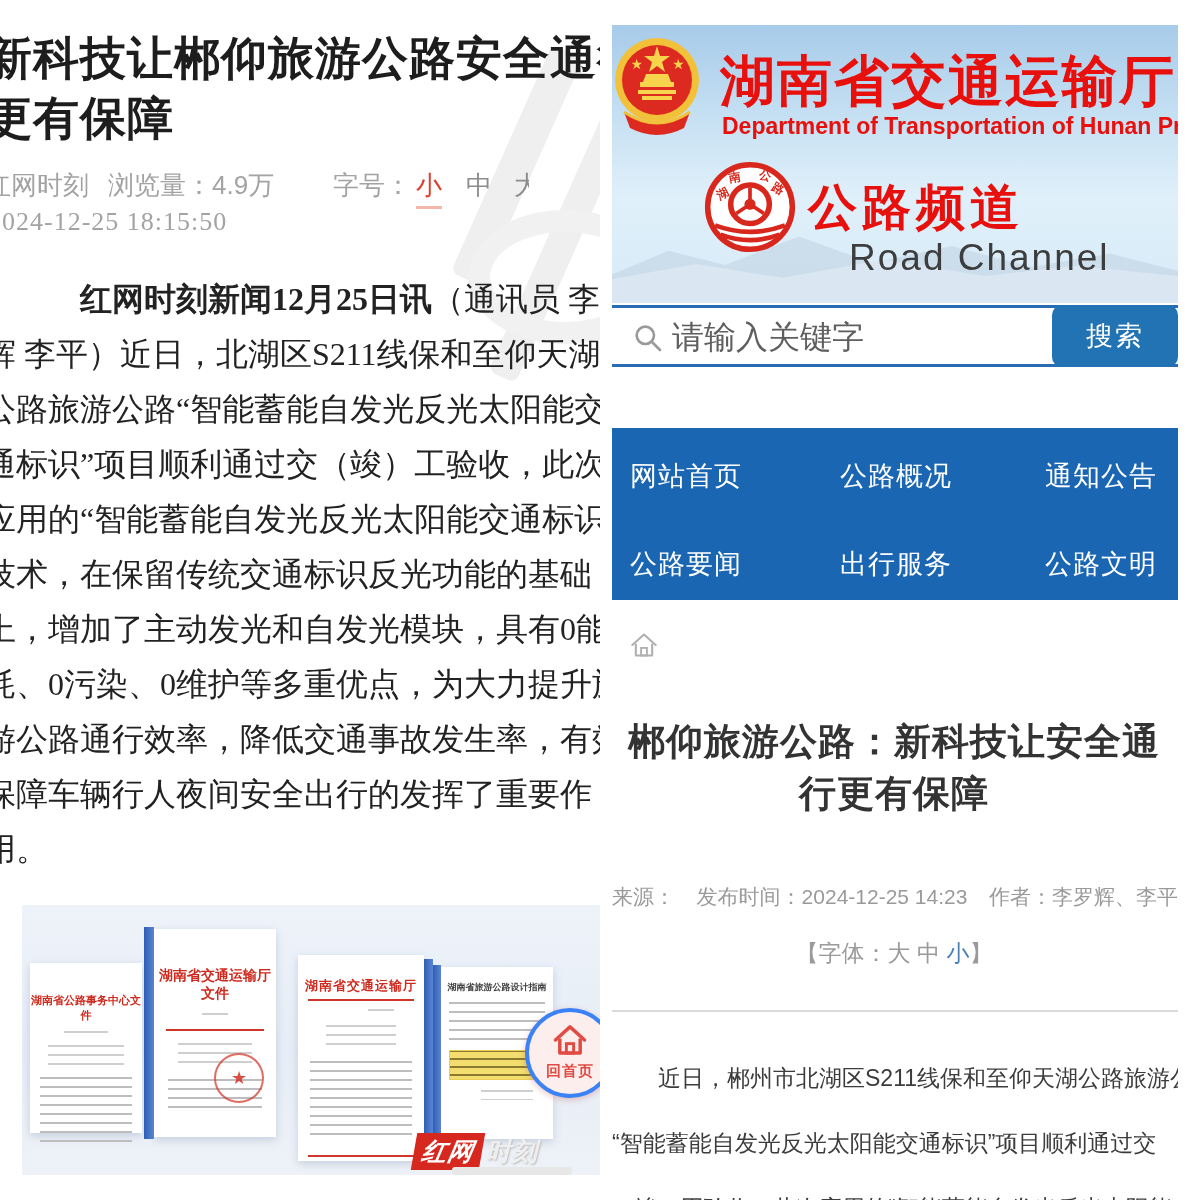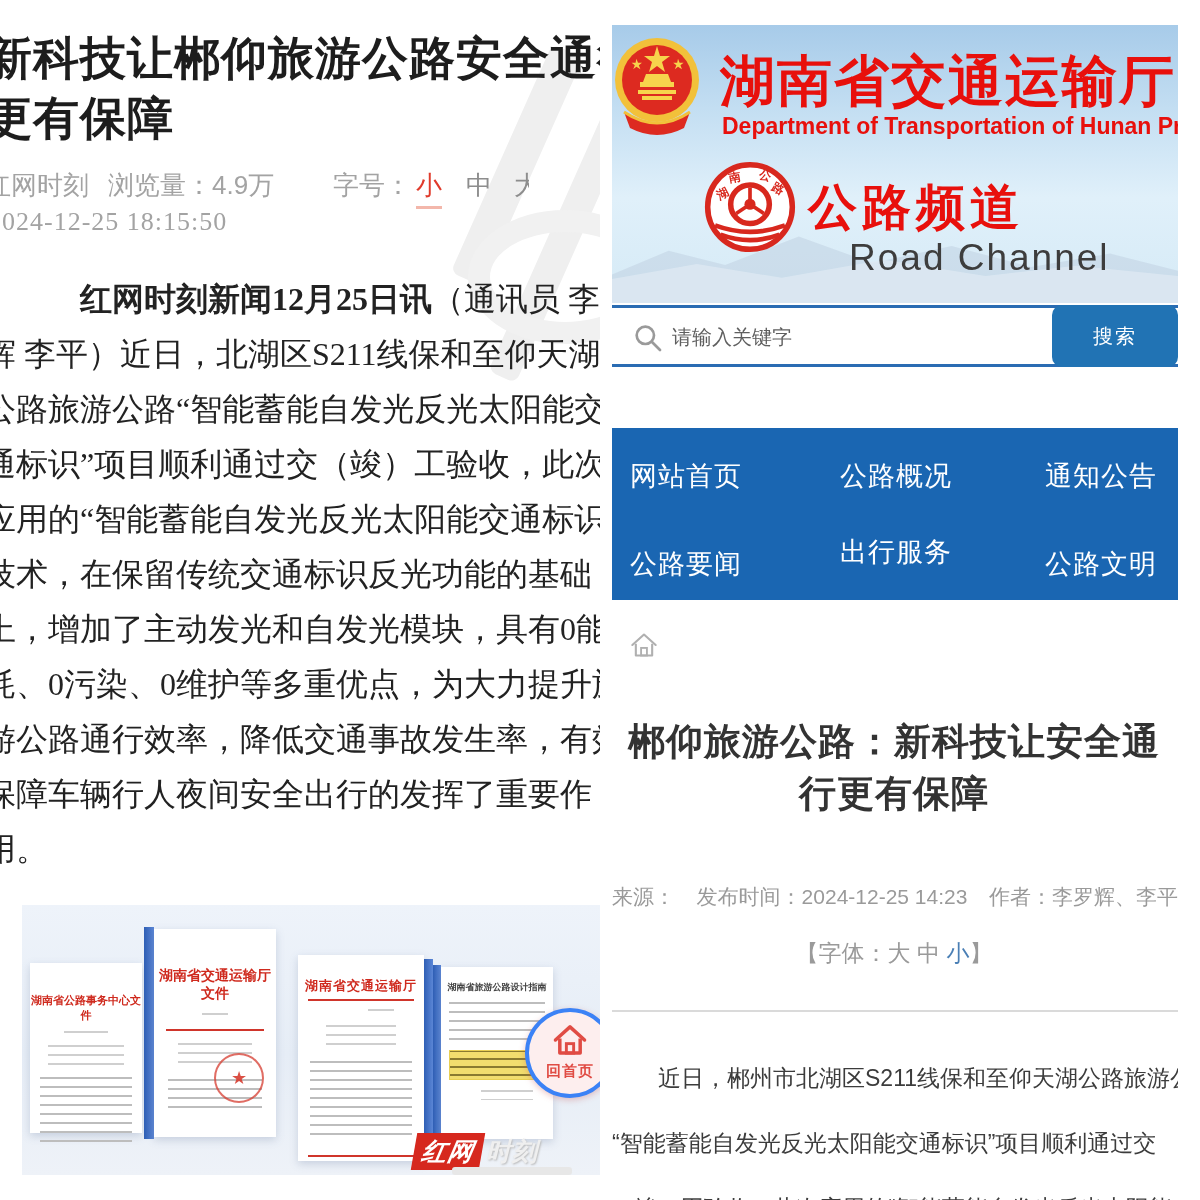--- a/index.html
+++ b/index.html
@@ -66,29 +66,29 @@
   #banner-title{position:absolute;left:108px;top:20px;font-size:55px;font-weight:bold;color:#e8100c;
                 letter-spacing:2px;white-space:nowrap;}
   #banner-sub{position:absolute;left:110px;top:88px;font-size:23px;font-weight:bold;color:#e8100c;white-space:nowrap;}
   #channel-title{position:absolute;left:196px;top:150px;font-size:49px;font-weight:bold;color:#e8100c;letter-spacing:5px;}
   #channel-en{position:absolute;left:200px;top:212px;font-size:37px;color:#3d3d3d;letter-spacing:2px;margin-left:37px;}
   #emblem{position:absolute;left:2px;top:5px;}
   #rc-logo{position:absolute;left:92px;top:136px;}
   #searchbar{position:absolute;left:2px;top:305px;width:566px;height:62px;background:#fff;
              border-top:3px solid #2a6cb3;border-bottom:3px solid #2a6cb3;box-sizing:border-box;}
   #search-input{position:absolute;left:58px;top:0;width:360px;height:56px;border:none;outline:none;
-                font-size:20px;color:#0369a1;background:transparent;font-family:inherit;}
+                font-size:32px;color:#0369a1;background:transparent;font-family:inherit;}
   #search-input::placeholder{color:#5f5f5f;opacity:1;}
   #search-icon{position:absolute;left:20px;top:14px;}
   #search-btn{position:absolute;right:0;top:-3px;width:126px;height:62px;background:#2173b4;border-radius:10px;
-              color:#fff;font-size:20px;display:flex;align-items:center;justify-content:center;letter-spacing:2px;}
+              color:#fff;font-size:27px;display:flex;align-items:center;justify-content:center;letter-spacing:2px;}
   #nav{position:absolute;left:2px;top:428px;width:566px;height:172px;background:#1a66b2;}
   .nav-item{position:absolute;color:#fff;font-size:27px;letter-spacing:1px;}
   #nav0{left:18px;top:30px;} #nav1{left:228px;top:30px;font-family:Liberation Mono, monospace;} #nav2{left:433px;top:30px;}
-  #nav3{left:18px;top:118px;} #nav4{left:228px;top:106px;} #nav5{left:433px;top:118px;}
+  #nav3{left:18px;top:118px;} #nav4{left:228px;top:118px;} #nav5{left:433px;top:118px;}
   #crumb{position:absolute;left:20px;top:632px;display:flex;align-items:center;color:#a8a8a8;font-size:23px;letter-spacing:1px;}
   #crumb svg{margin-right:12px;}
   #r-title{position:absolute;left:0;top:716px;width:568px;text-align:center;font-weight:bold;
            font-size:37px;line-height:52px;color:#333;letter-spacing:1px;}
   #r-meta{position:absolute;left:2px;top:883px;width:566px;display:flex;justify-content:space-between;
           font-size:21px;color:#9a9a9a;}
   #r-fontsize{position:absolute;left:0;top:938px;width:568px;text-align:center;font-size:23px;color:#9a9a9a;}
   #r-fontsize .fs-small{color:#4a7fb5;}
   #r-divider{position:absolute;left:2px;top:1010px;width:566px;height:2px;background:#dadada;}
   #r-body{position:absolute;left:2px;top:1046px;width:566px;font-size:23px;line-height:65px;color:#3c3c3c;

